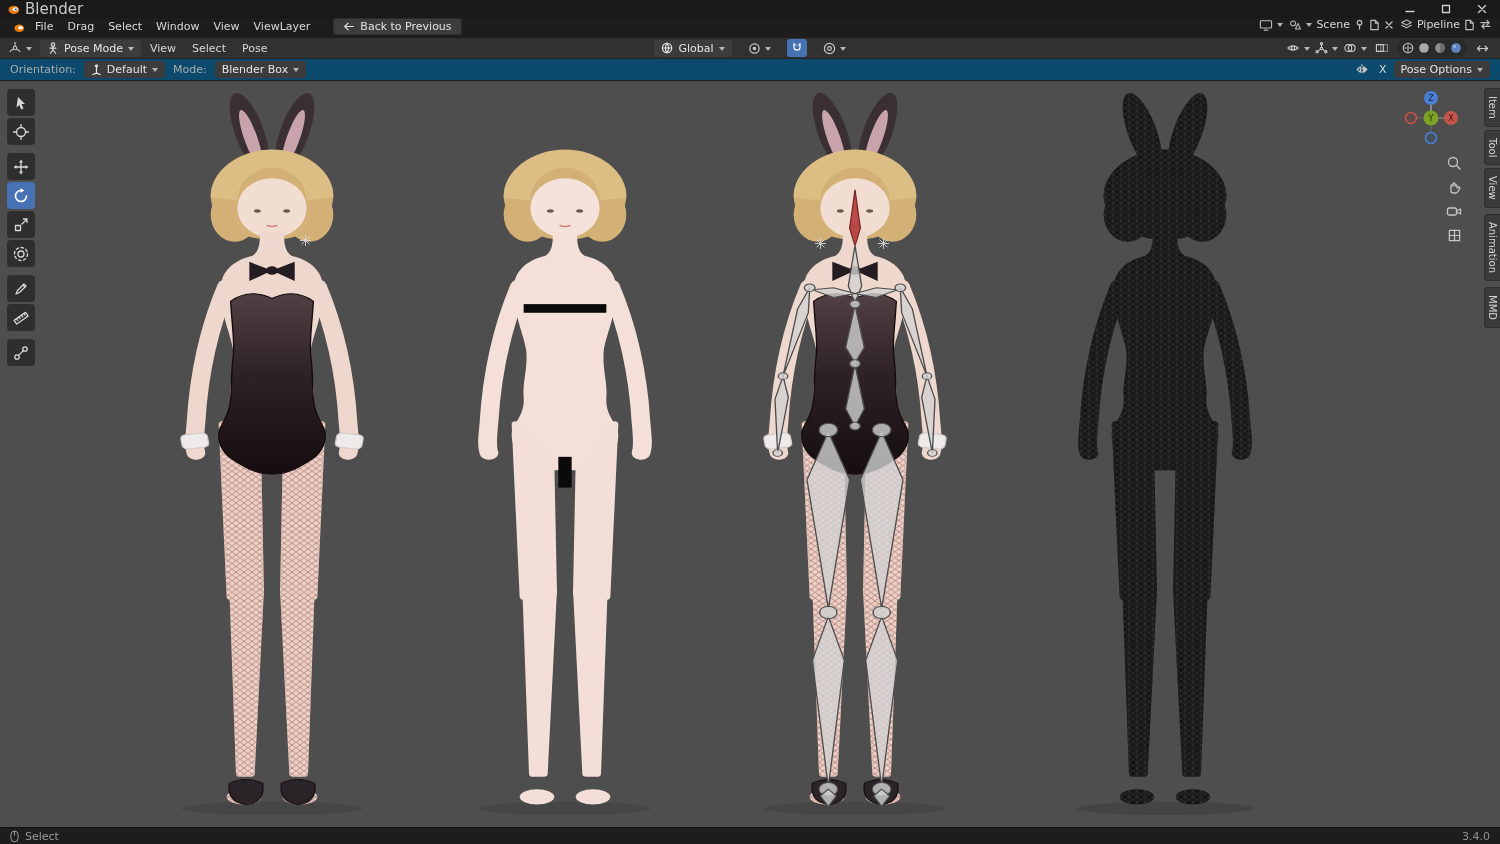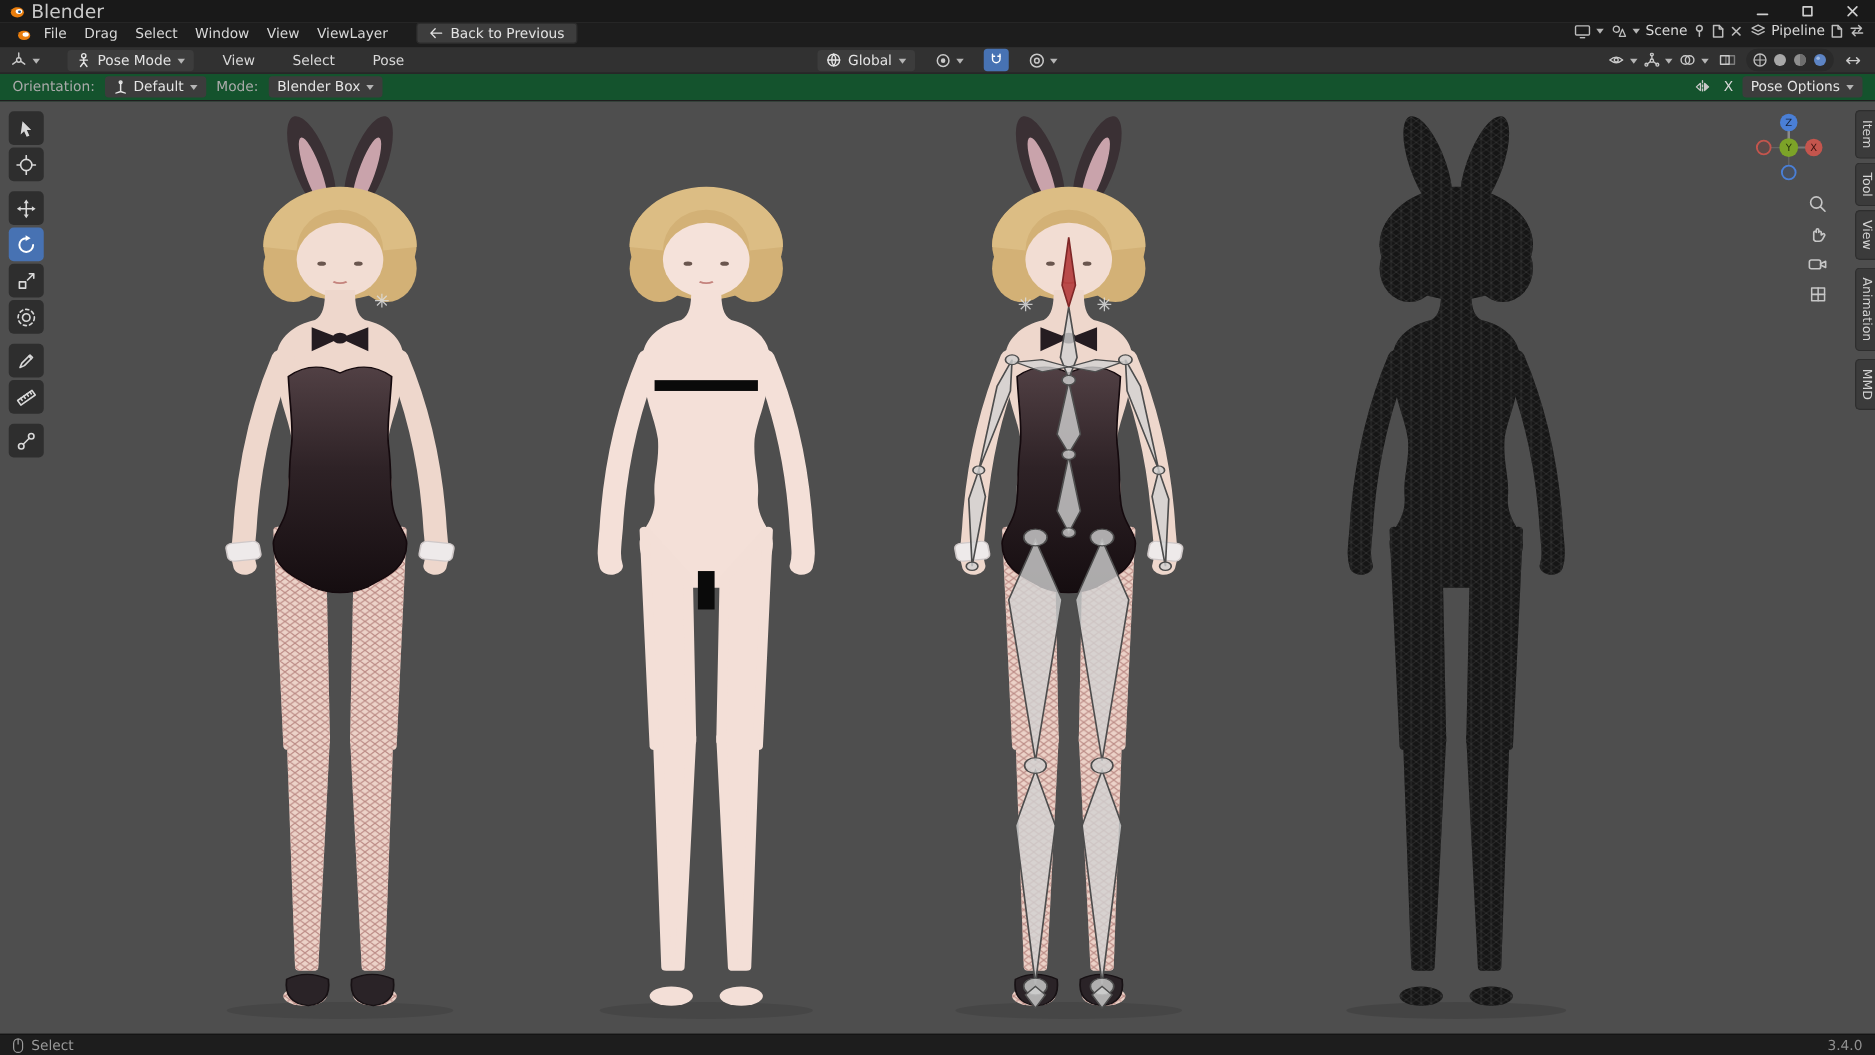--- a/index.html
+++ b/index.html
@@ -13,28 +13,28 @@
   #titlebar .title{color:#c9c9c9;font-size:15px;margin-left:5px;}
   .win-controls{margin-left:auto;display:flex;height:18px;}
   .winbtn{width:36px;height:18px;display:flex;align-items:center;justify-content:center;color:#cfcfcf;}
   #menubar{position:absolute;left:0;top:18px;width:1500px;height:20px;background:#1d1d1d;display:flex;align-items:flex-start;padding:0 8px;z-index:39;}
   .menu-item{padding:2px 7px;border-radius:3px;color:#d8d8d8;white-space:nowrap;}
   #back-btn{margin-left:16px;display:flex;align-items:center;gap:5px;background:#3d3d3d;border:1px solid #2c2c2c;border-radius:3px;height:17px;padding:0 9px;color:#e2e2e2;white-space:nowrap;}
   .mb-right{margin-left:auto;display:flex;align-items:center;gap:6px;color:#bdbdbd;}
   .mb-group{display:flex;align-items:center;gap:4px;}
   .mb-group .txt{color:#d8d8d8;}
   #header{position:absolute;left:0;top:38px;width:1500px;height:21px;background:#313131;border-bottom:1px solid #232323;display:flex;align-items:center;padding:0 8px;z-index:38;}
-  .hdr-left,.hdr-right{flex:1;display:flex;align-items:center;gap:16px;}
+  .hdr-left,.hdr-right{flex:1;display:flex;align-items:center;gap:2px;}
   .hdr-right{justify-content:flex-end;gap:5px;}
   .hdr-center{flex:none;display:flex;align-items:center;gap:16px;}
   .chip{display:inline-flex;align-items:center;gap:5px;height:17px;padding:0 7px;background:#3c3c3c;border-radius:3px;color:#e4e4e4;white-space:nowrap;}
   .iconbtn{display:flex;align-items:center;justify-content:center;width:20px;height:18px;border-radius:3px;color:#c9c9c9;}
   .iconbtn.blue{background:#4772b3;color:#fff;}
   .sphere-group{display:flex;align-items:center;gap:4px;background:#2a2a2a;border-radius:9px;height:18px;padding:0 5px;}
-  #toolsettings{position:absolute;left:0;top:59px;width:1500px;height:22px;background:#14532d;border-bottom:1px solid #1f1f1f;display:flex;align-items:center;padding:0 10px;gap:8px;z-index:37;}
+  #toolsettings{position:absolute;left:0;top:59px;width:1500px;height:22px;background:#0c4a6e;border-bottom:1px solid #1f1f1f;display:flex;align-items:center;padding:0 10px;gap:8px;z-index:37;}
   .label-dim{color:#ababab;white-space:nowrap;}
   .ts-right{margin-left:auto;display:flex;align-items:center;gap:7px;}
   
   #viewport{position:absolute;left:0;top:81px;width:1500px;height:746px;background:#4e4e4e;overflow:hidden;}
   #toolbar{position:absolute;left:7px;top:8px;display:flex;flex-direction:column;gap:2px;z-index:10;}
   .toolbtn{width:28px;height:27px;background:#2e2e2e;border-radius:4px;display:flex;align-items:center;justify-content:center;color:#d8d8d8;}
   .toolbtn.active{background:#4772b3;color:#ffffff;}
   .tool-gap{height:4px;}
   .figure{position:absolute;top:7px;width:320px;height:730px;z-index:1;}
   .marker{position:absolute;z-index:5;opacity:.85;}

